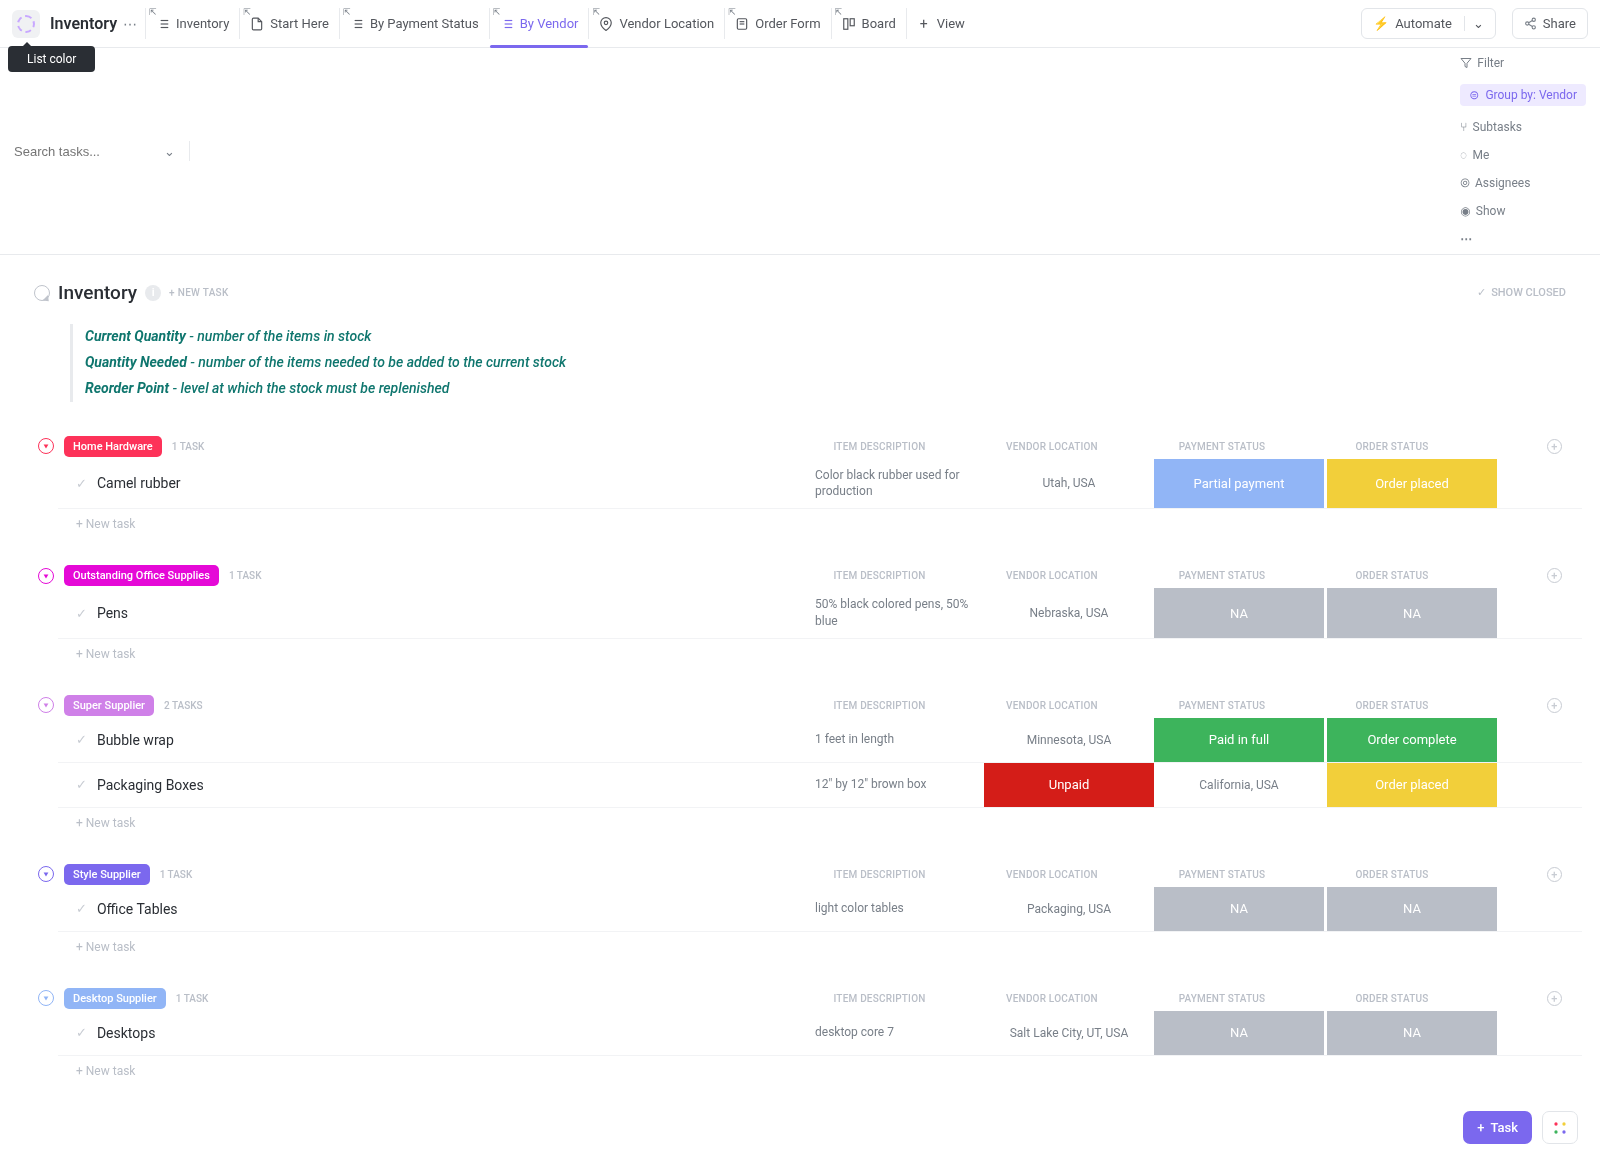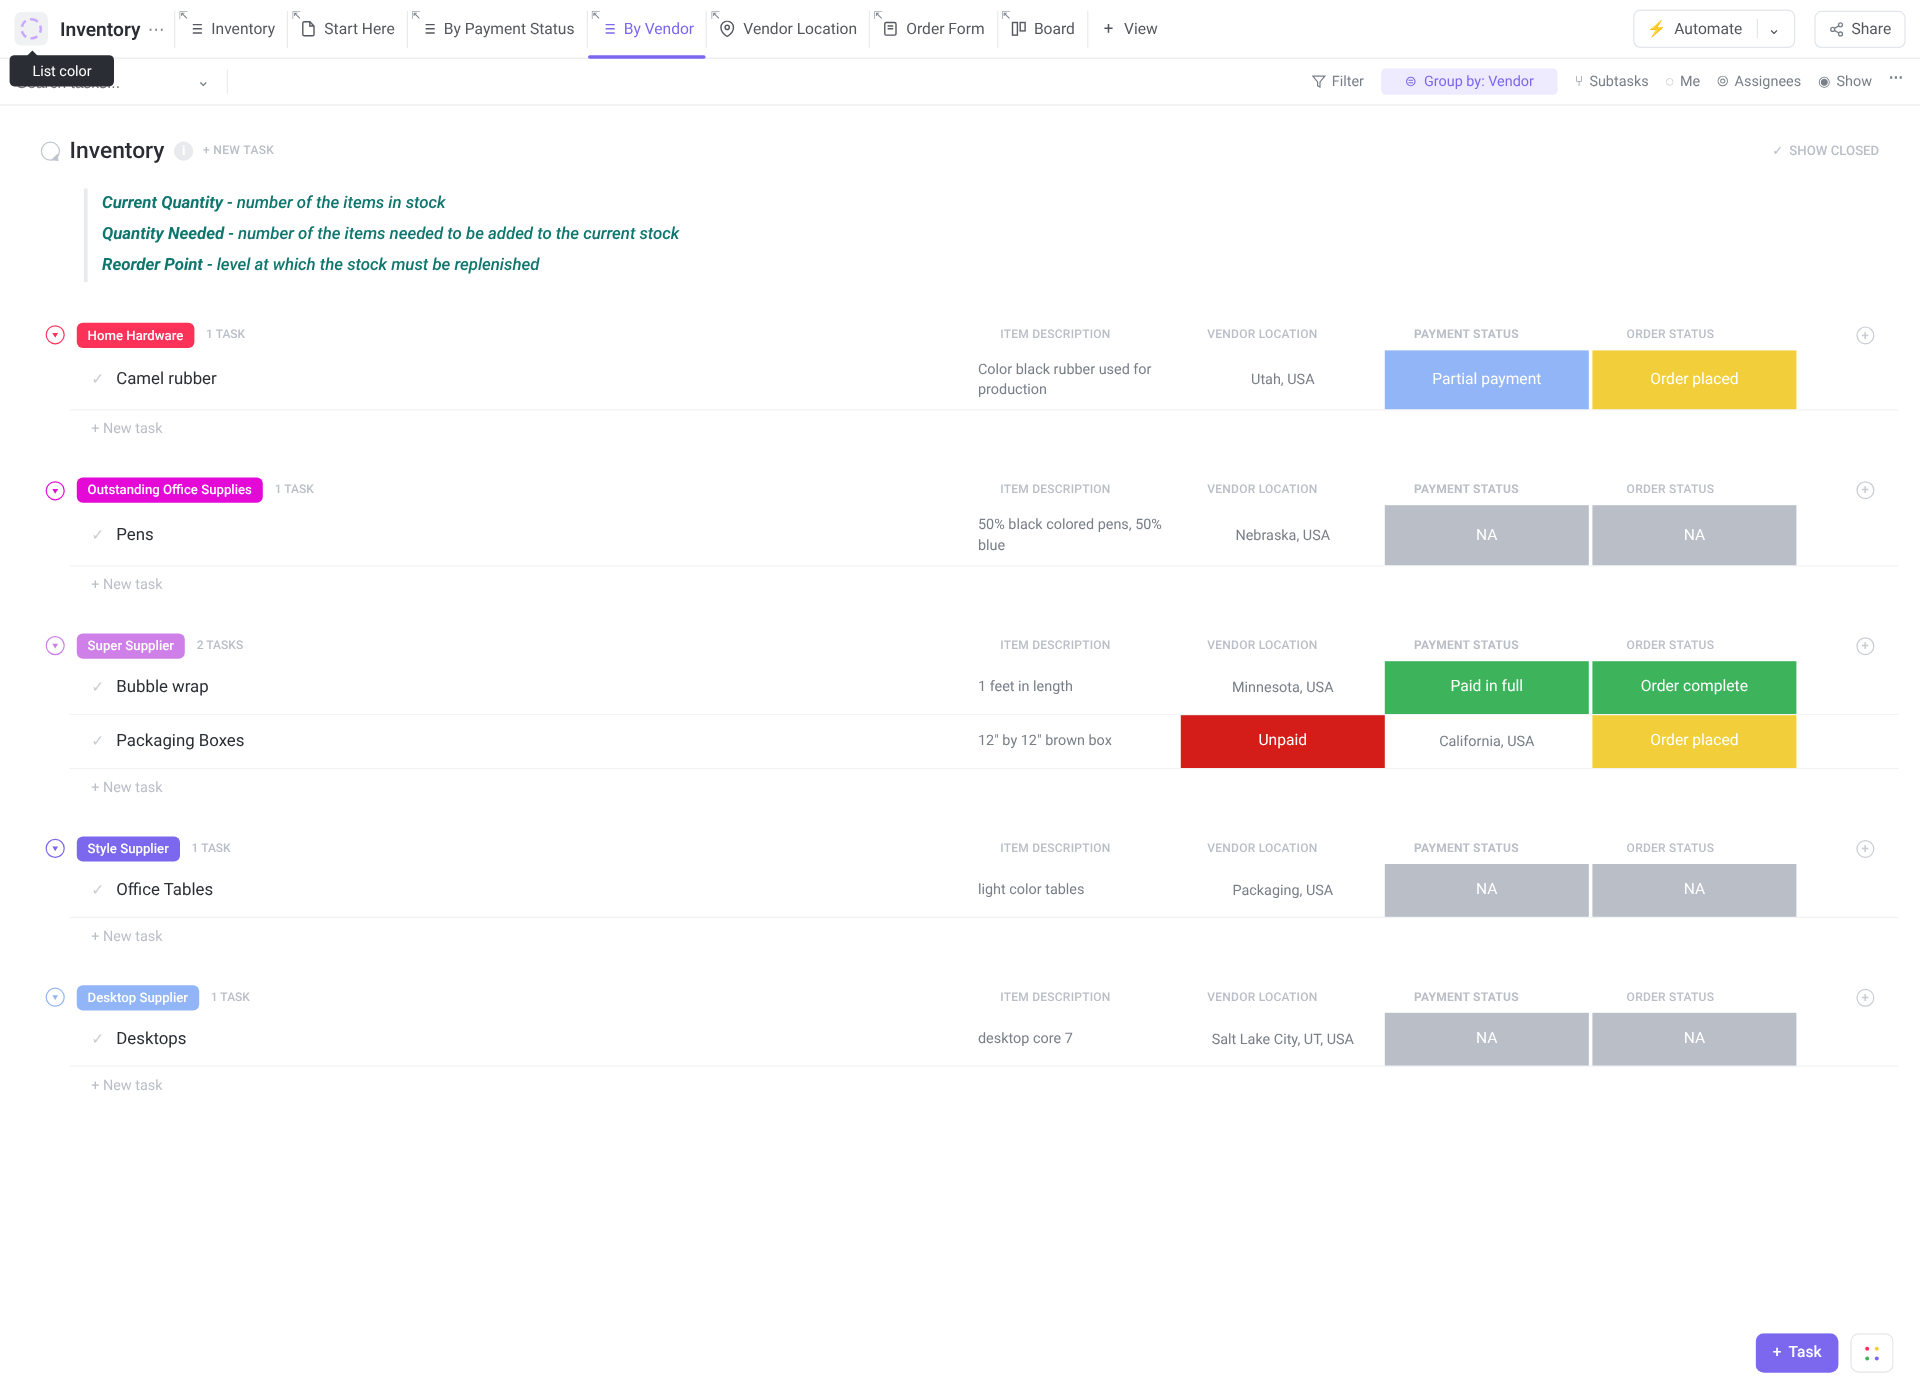--- a/index.html
+++ b/index.html
@@ -18,23 +18,23 @@
 .tab.active::after { content: ''; position: absolute; bottom: -9px; left: 0; right: 0; height: 3px; background: #7b68ee; border-radius: 2px; }
 .tab-icon { width: 14px; height: 14px; display: inline-flex; align-items: center; justify-content: center; }
 .tab-pin { position:absolute; top:-1px; left:3px; font-size:9px; color:#787f88;}
 .spacer { flex: 1; }
 .btn { display: flex; align-items: center; gap: 6px; padding: 7px 11px; border: 1px solid #e2e5e9; border-radius: 6px; color: #54575d; cursor: pointer; background:#fff;}
 .btn-caret { border-left: 1px solid #e2e5e9; margin-left: 6px; padding-left: 8px; }
 
 .toolbar { display: flex; align-items: center; padding: 8px 14px; border-bottom: 1px solid #e8eaed; }
 .search-input { border: none; outline: none; font-size: 13px; color: #787f88; width: 140px; }
 .toolbar-dropdown { color: #787f88; margin-left: 10px; cursor:pointer;}
-.toolbar-right { margin-left: auto; display: flex; gap: 14px; color: #787f88; font-size: 12px; }
+.toolbar-right { margin-left: auto; display: flex; gap: 14px; color: #787f88; font-size: 12px; flex-direction: column; }
 .tool-item { display: flex; align-items: center; gap: 5px; cursor: pointer; }
-.group-pill { background: #eeeaff; color: #7b68ee; padding: 4px 20px; border-radius: 4px; font-size: 12px; }
+.group-pill { background: #eeeaff; color: #7b68ee; padding: 4px 9px; border-radius: 4px; font-size: 12px; }
 
 .page { padding: 26px 8px 40px 8px; }
 .page-header { display: flex; align-items: center; gap: 8px; padding: 0 0 6px 26px; }
 .circle-status { width: 16px; height: 16px; border: 1.5px solid #c0c4cc; border-radius: 50%; position: relative; }
 .circle-status::after { content:''; position:absolute; right:-2px; bottom:-2px; border-left:4px solid transparent; border-right:4px solid transparent; border-top:5px solid #c0c4cc; transform:rotate(-45deg);}
 .page-title { font-size: 19px; font-weight: 500; color:#2a2e34;}
 .info-dot { width:16px; height:16px; background:#e8eaed; color:#fff; border-radius:50%; display:flex; align-items:center; justify-content:center; font-size:11px; font-weight:bold;}
 .new-task-link { color: #b9bec7; font-size: 10px; font-weight:500; letter-spacing:0.3px;}
 .show-closed { color:#b9bec7; font-size:11px; font-weight:500; display:flex; align-items:center; gap:5px;}
 
@@ -45,21 +45,21 @@
 .group { margin: 22px 10px 0 10px; }
 .group-header { display: flex; align-items: center; gap: 10px; padding: 2px 20px; margin-top: 32px; }
 .group-caret { width: 16px; height: 16px; border: 1.5px solid; border-radius: 50%; display:flex; align-items:center; justify-content:center;}
 .group-caret svg { width:8px; height:8px;}
 .group-badge { color: #fff; font-size: 11px; font-weight: 500; padding: 4px 9px; border-radius: 5px; }
 .task-count { color: #b9bec7; font-size: 10px; font-weight:500; }
 .group-cols { margin-left: auto; display: flex; align-items: center; }
 .col-header { font-size: 10px; font-weight:500; color: #b9bec7; text-align: center; letter-spacing: 0.2px; }
 .col-desc { width: 175px; }
 .col-loc { width: 170px; }
-.col-pay { width: 170px; font-weight: bold; }
+.col-pay { width: 170px; }
 .col-ord { width: 170px; }
 .col-end { width: 85px; text-align:right;}
 .plus-circle { width:15px; height:15px; border:1.5px solid #c8ccd3; border-radius:50%; display:inline-flex; align-items:center; justify-content:center; color:#c8ccd3; font-size:11px;}
 
 .task-row { display: flex; align-items: stretch; background: #fff; border-bottom: 1px solid #f2f3f5; margin-left: 40px; }
 .task-row:first-of-type { border-top: 1px solid #f2f3f5;}
 .task-left { display: flex; align-items: center; gap: 10px; padding: 0 10px 0 18px; flex:1; }
 .check-icon { color: #c8ccd3; font-size: 13px;}
 .task-name { font-size: 14px; color: #2a2e34; }
 .task-cells { display: flex; align-items: stretch; justify-content: space-between; }

